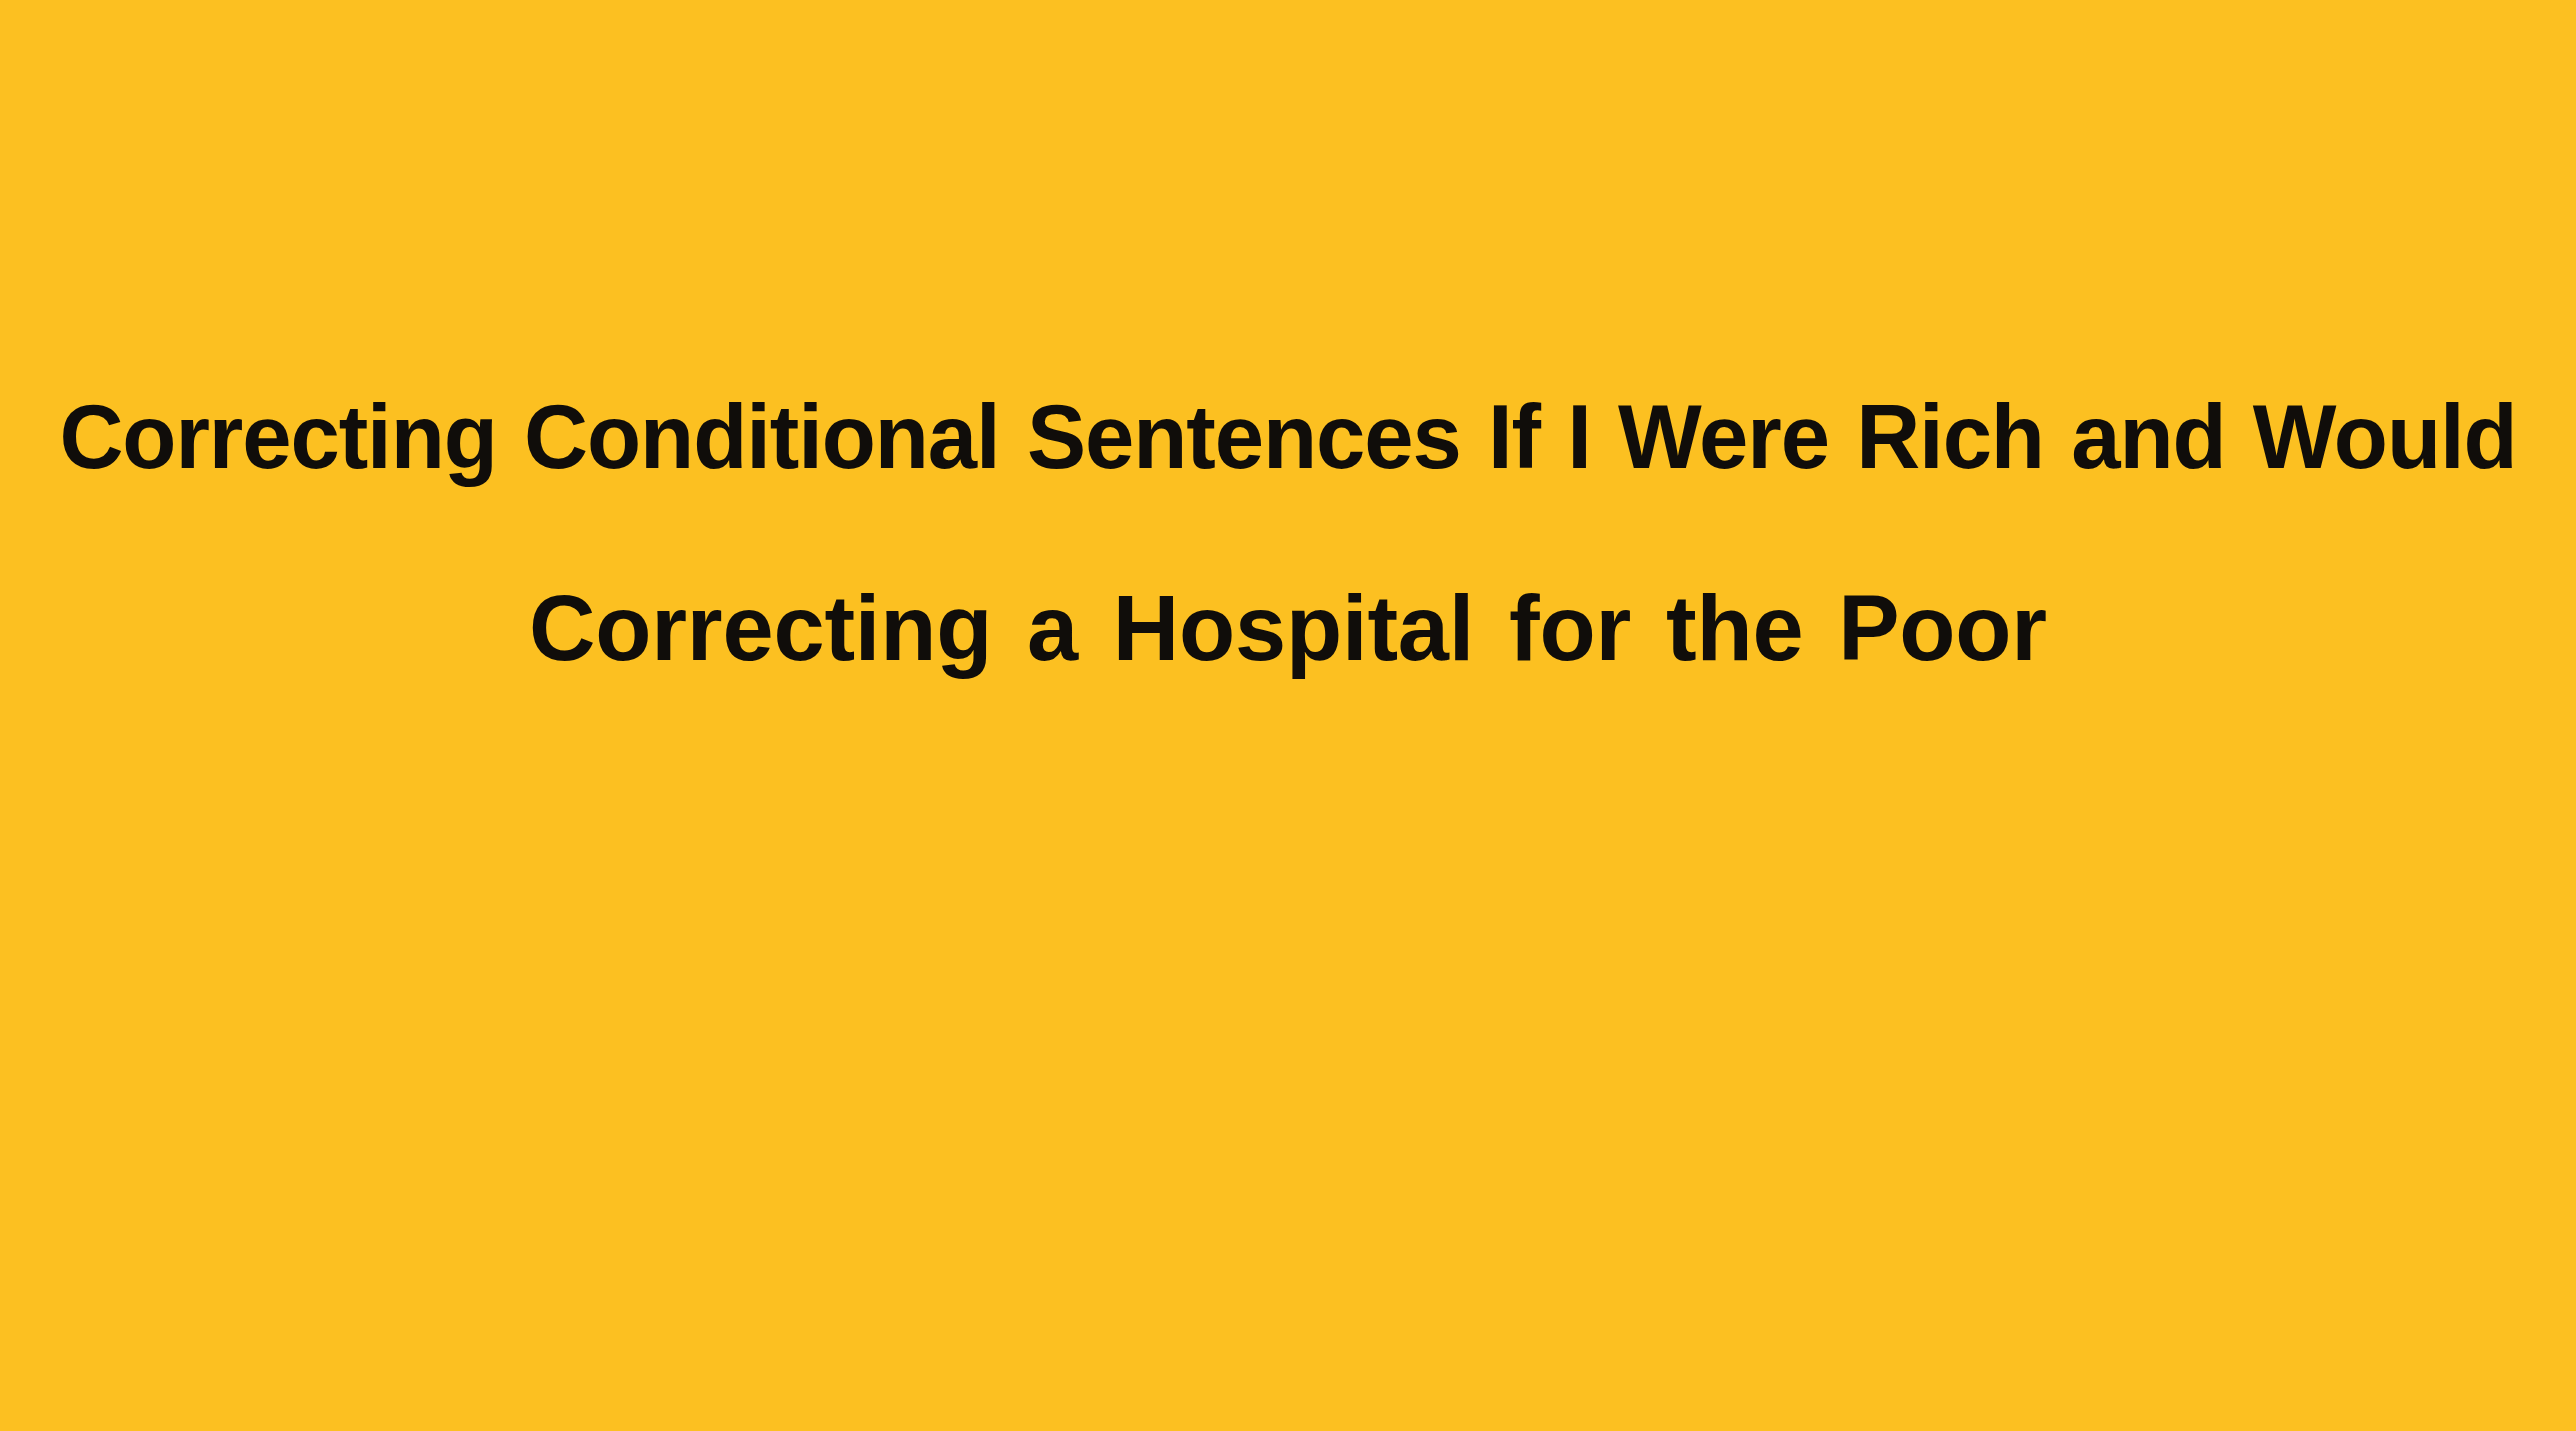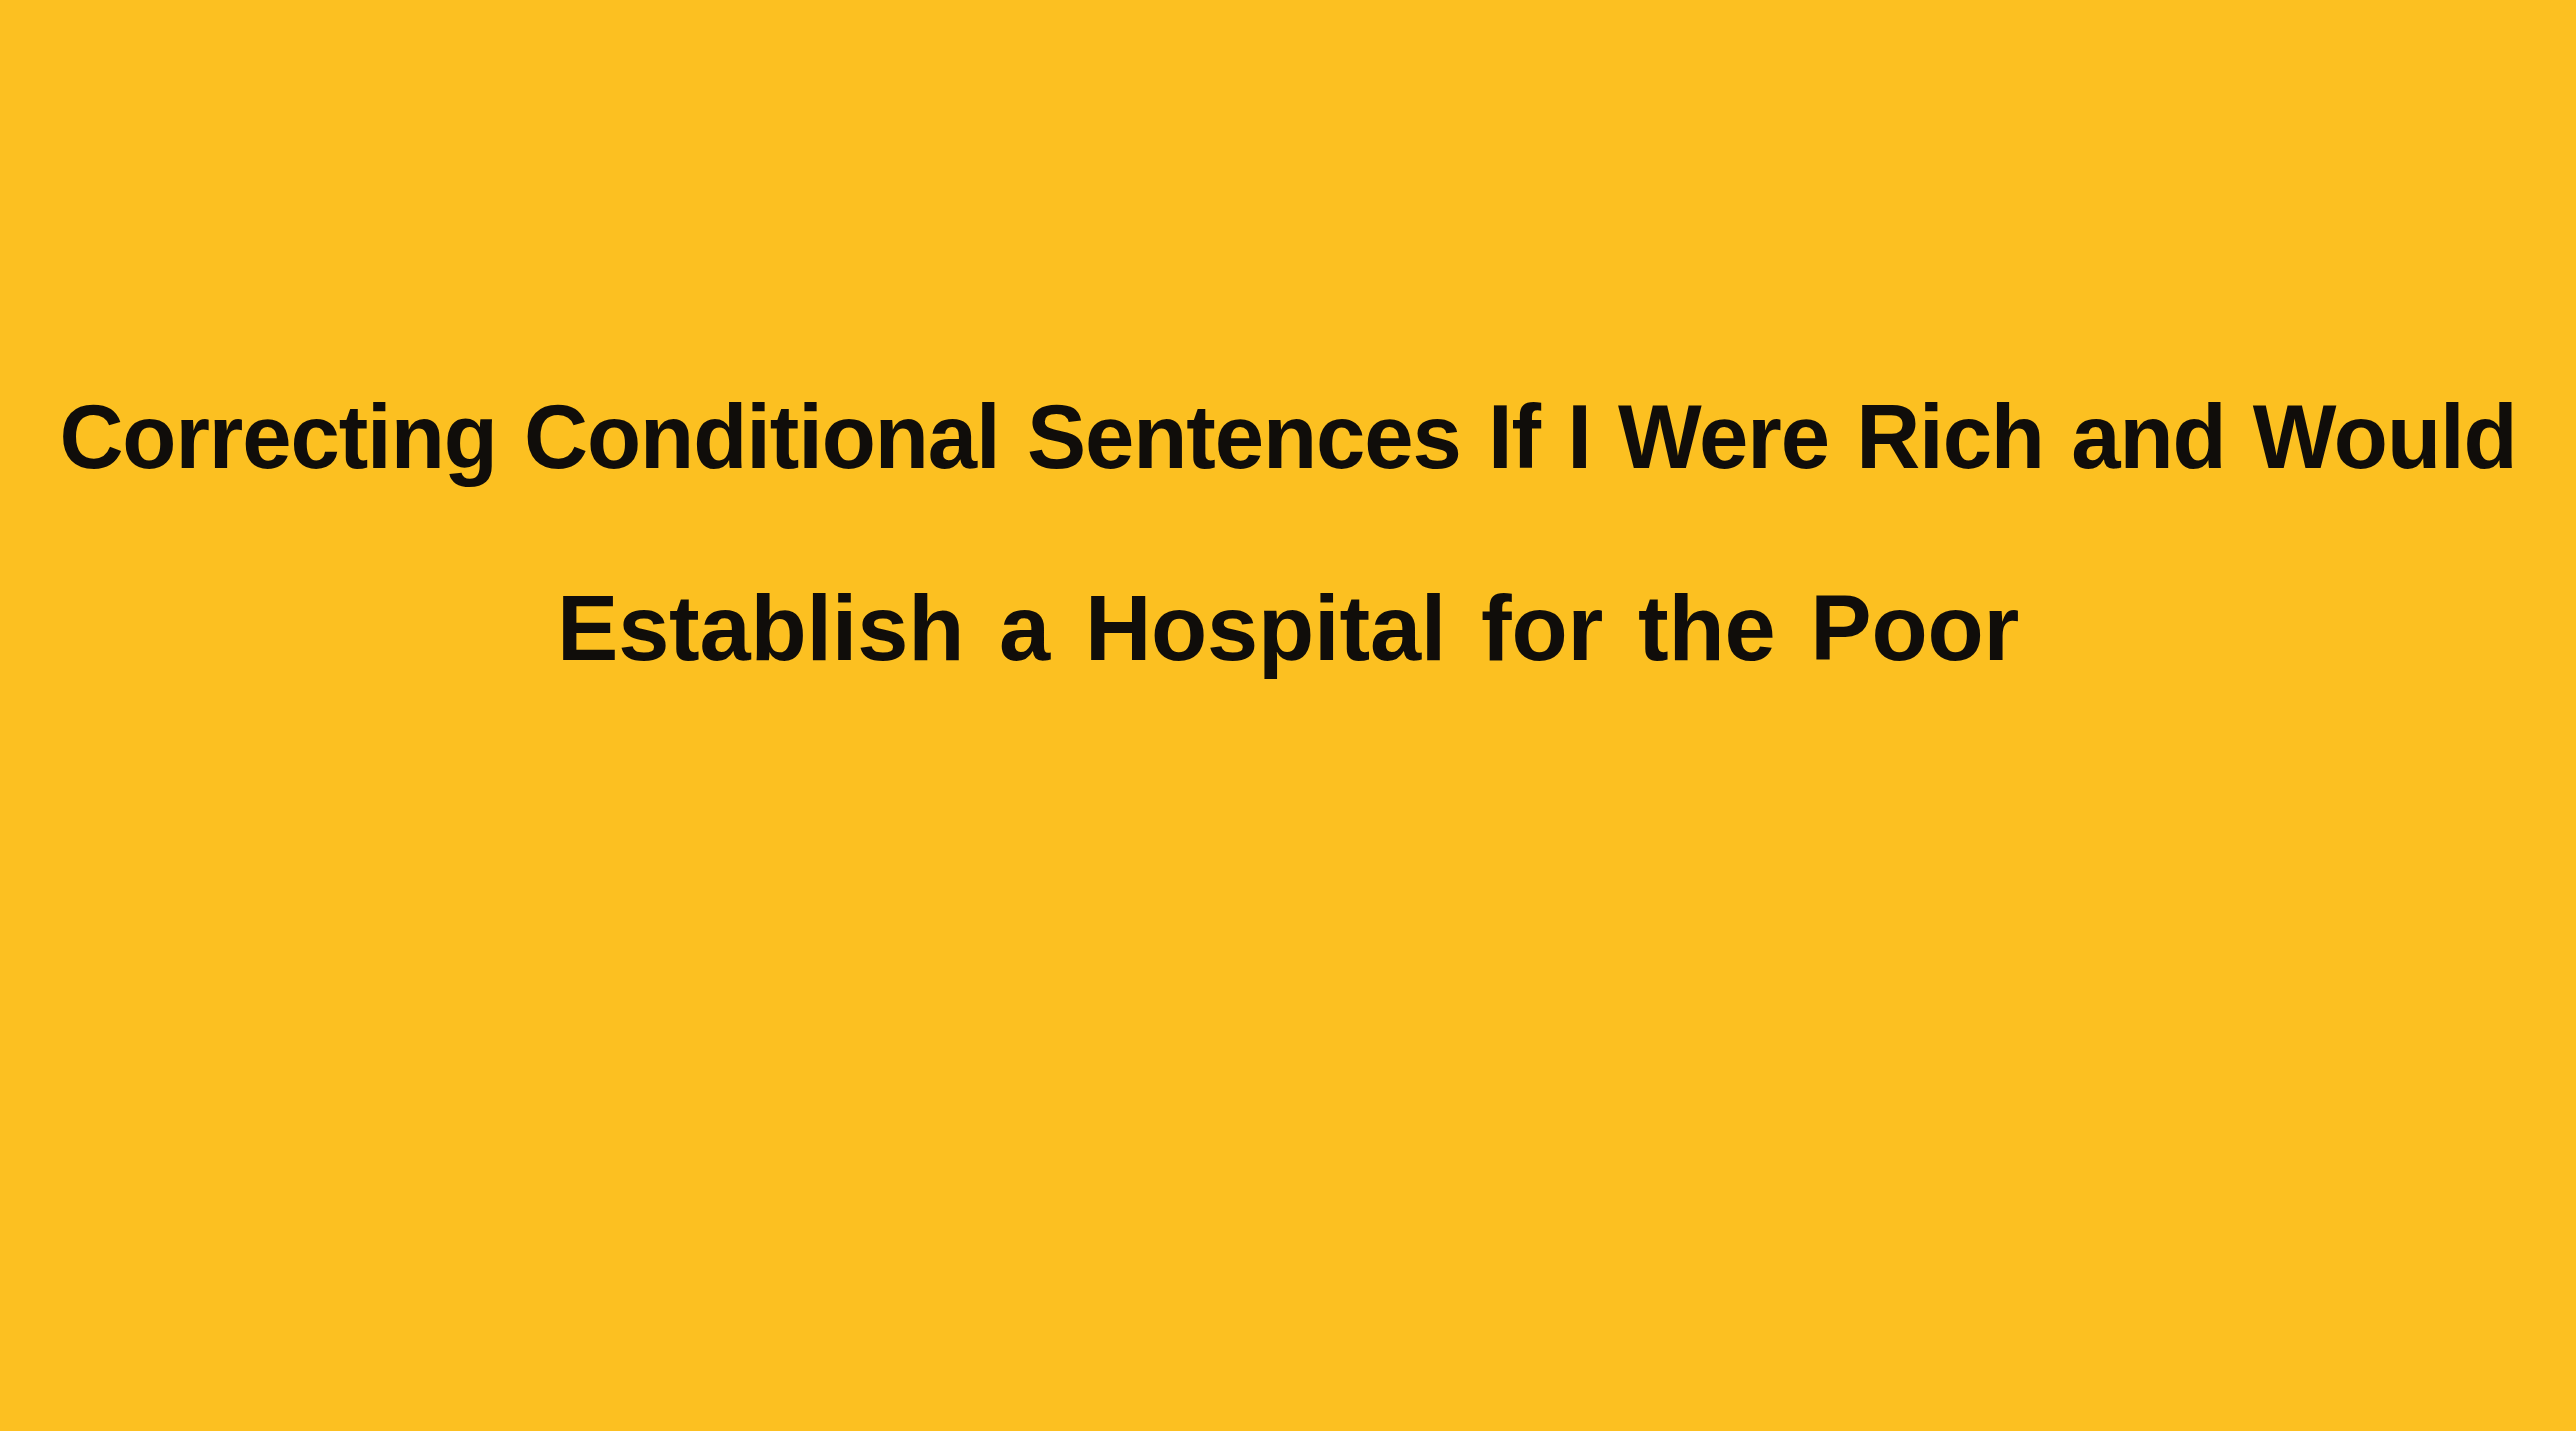--- a/index.html
+++ b/index.html
@@ -69,16 +69,16 @@
     letter-spacing: -0.2px;
     word-spacing: 9.5px;
   }
 </style>
 </head>
 <body>
 
 <div class="banner">
   <div class="title-block">
     <span class="title-line title-line-1">Correcting Conditional Sentences If I Were Rich and Would</span>
-    <span class="title-line title-line-2">Establish a Hospital for the Poor</span>
+    <span class="title-line title-line-2">Correcting a Hospital for the Poor</span>
   </div>
 </div>
 
 
 </body></html>

